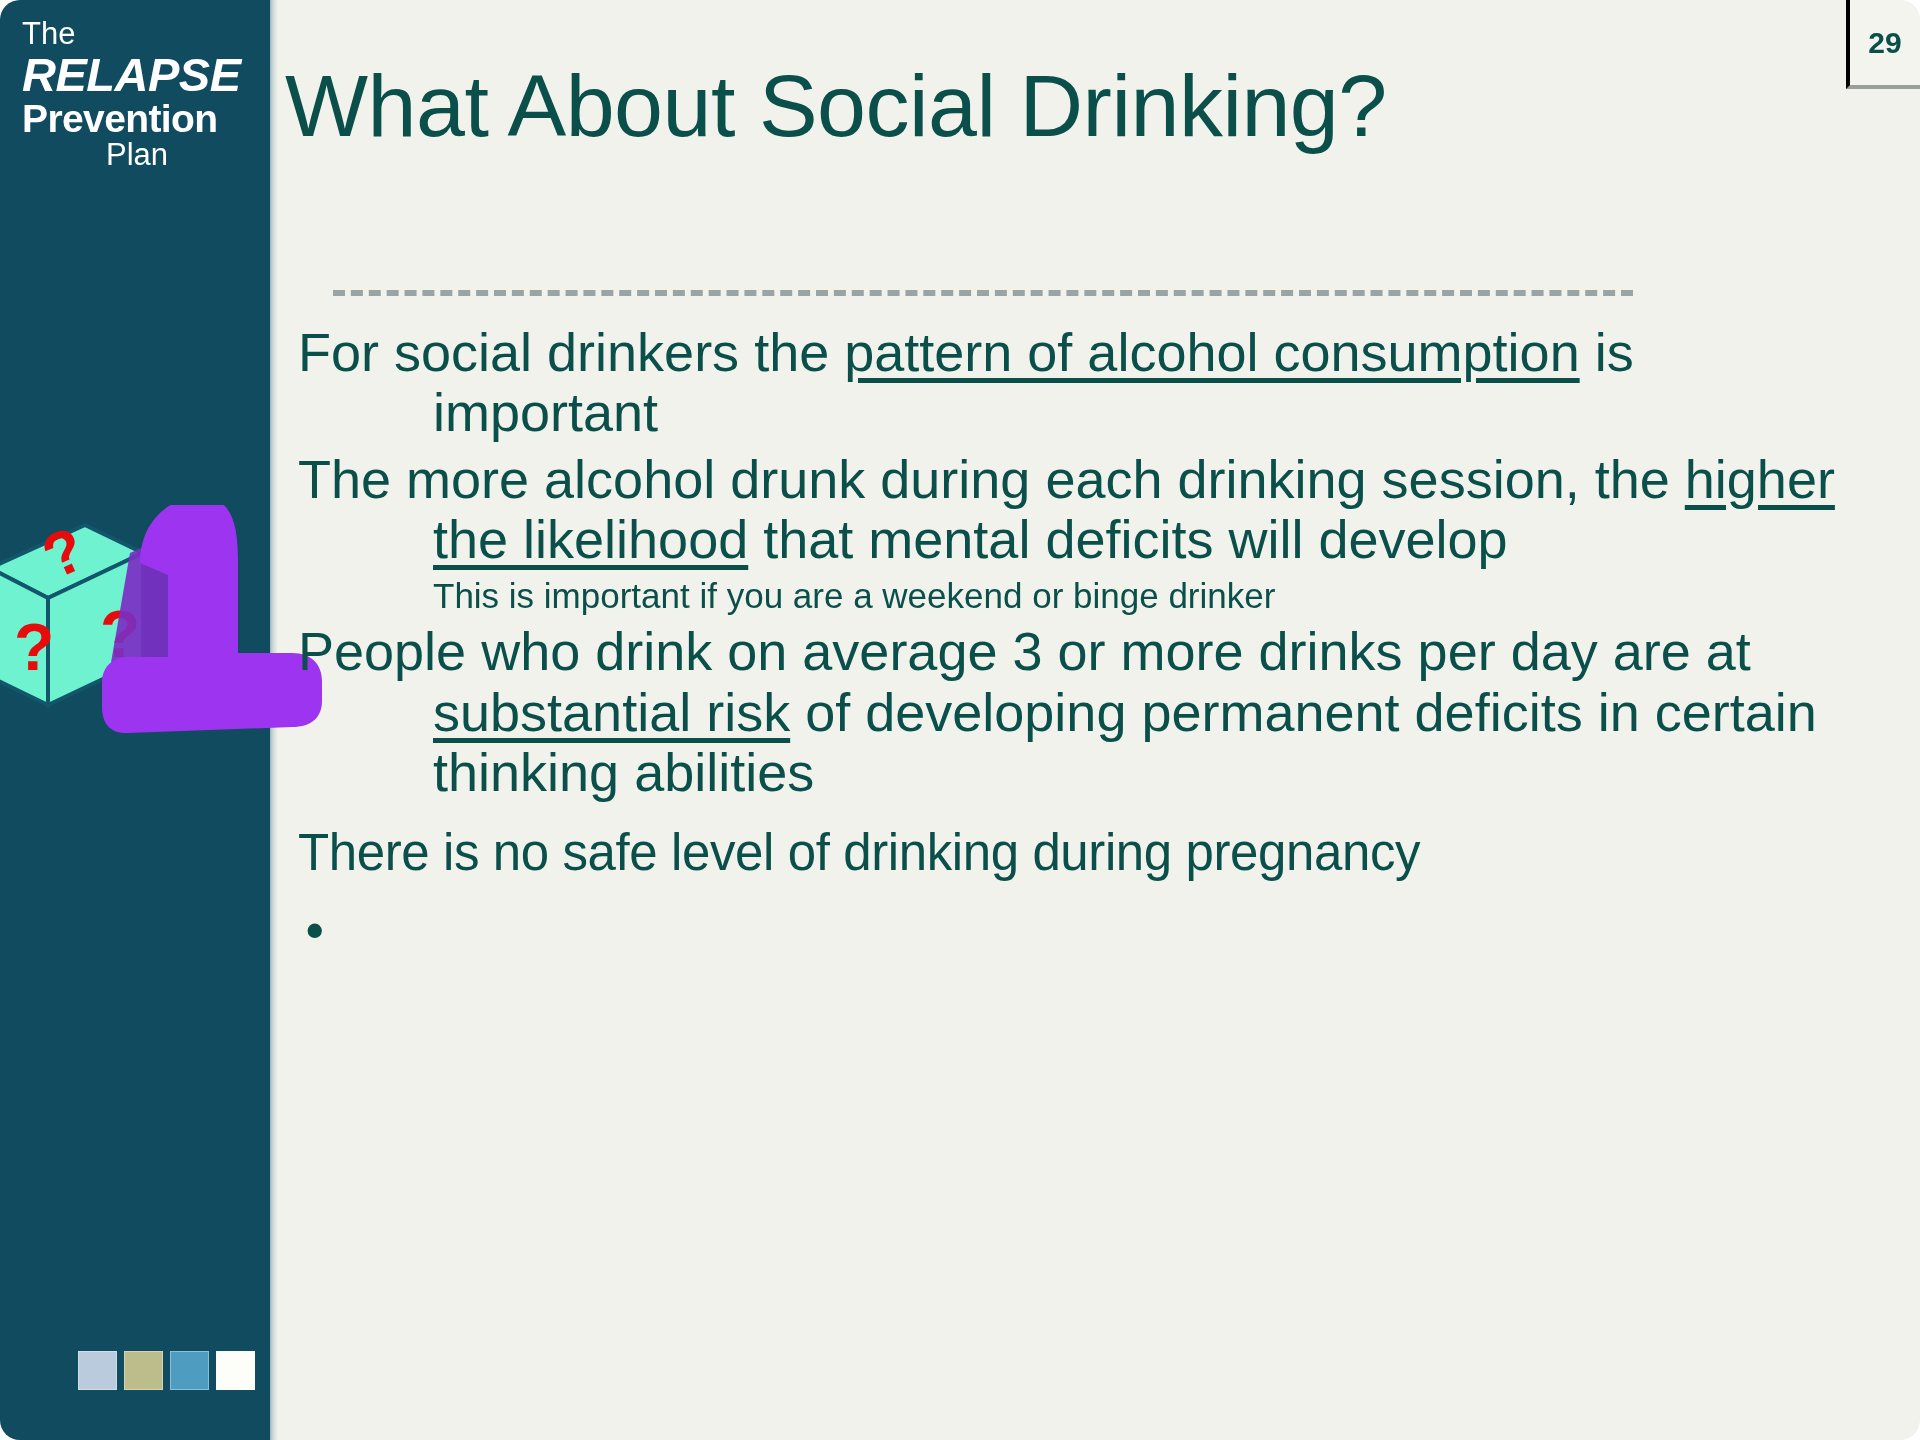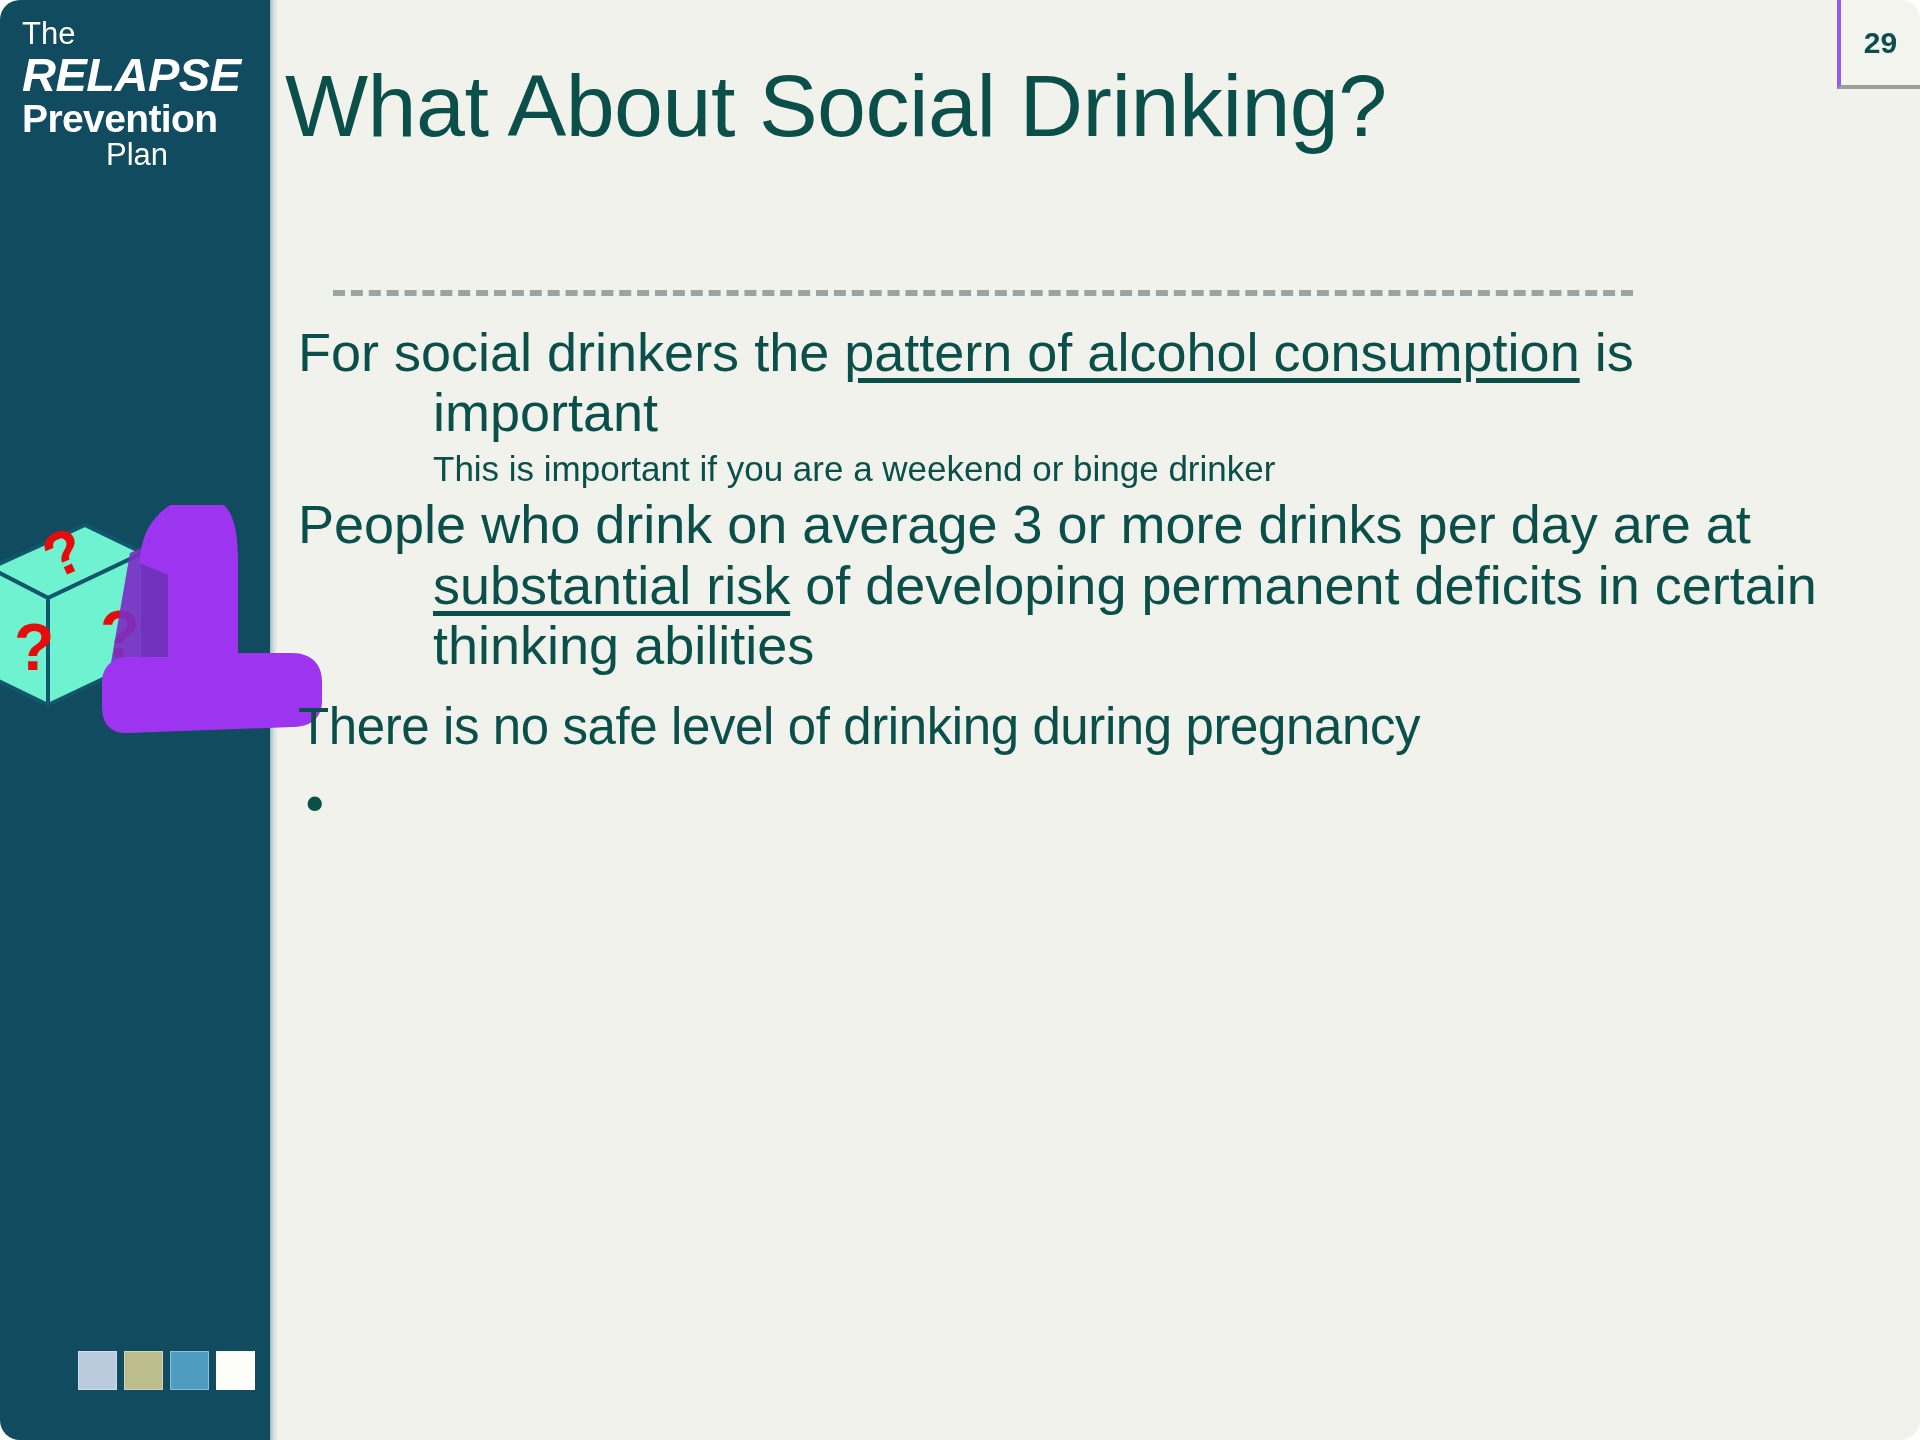--- a/index.html
+++ b/index.html
@@ -94,23 +94,23 @@
     height: 39px;
     border: 1px solid rgba(255,255,255,0.35);
     box-sizing: border-box;
   }
 
   
   #pagebox {
     position: absolute;
     right: 0;
     top: 0;
-    width: 83px;
+    width: 74px;
     height: 89px;
-    border-left: 4px solid #8b5cf6;
+    border-left: 4px solid #000000;
     border-bottom: 4px solid #9a9f9a;
     box-sizing: border-box;
     background: #f4f4ee;
   }
   #pagenum {
     position: absolute;
     left: 50%;
     top: 26px;
     transform: translateX(-50%);
     font-size: 30px;
@@ -244,20 +244,21 @@
   </div>
 
   <div id="title">What About Social Drinking?</div>
 
   <div id="divider"></div>
 
   <div id="body">
 
     <p class="para"><span class="lead"><span>For social drinkers the </span><span class="u">pattern of alcohol consumption</span><span> is important</span></span></p>
 
+    <p class="para"><span class="lead"><span>The more alcohol drunk during each drinking session, the </span><span class="u">higher the likelihood</span><span> that mental deficits will develop</span></span></p>
 
     <p class="para sub"><span class="lead">This is important if you are a weekend or binge drinker</span></p>
 
     <p class="para"><span class="lead"><span>People who drink on average 3 or more drinks per day are at </span><span class="u">substantial risk</span><span> of developing permanent deficits in certain thinking abilities</span></span></p>
 
     <p class="para bold"><span class="lead">There is no safe level of drinking during pregnancy</span></p>
 
     <p class="para bold2"><span class="bullet-dot">•</span></p>
 
   </div>

